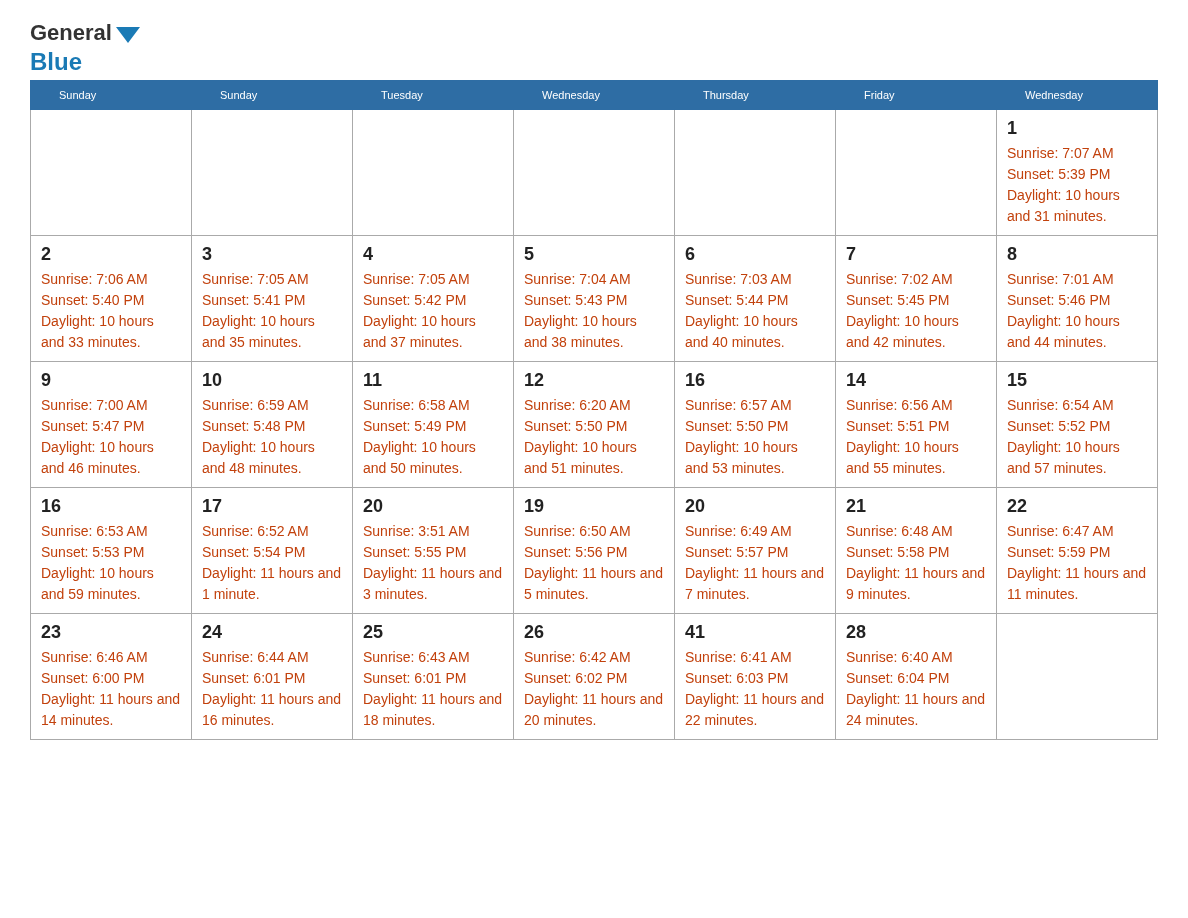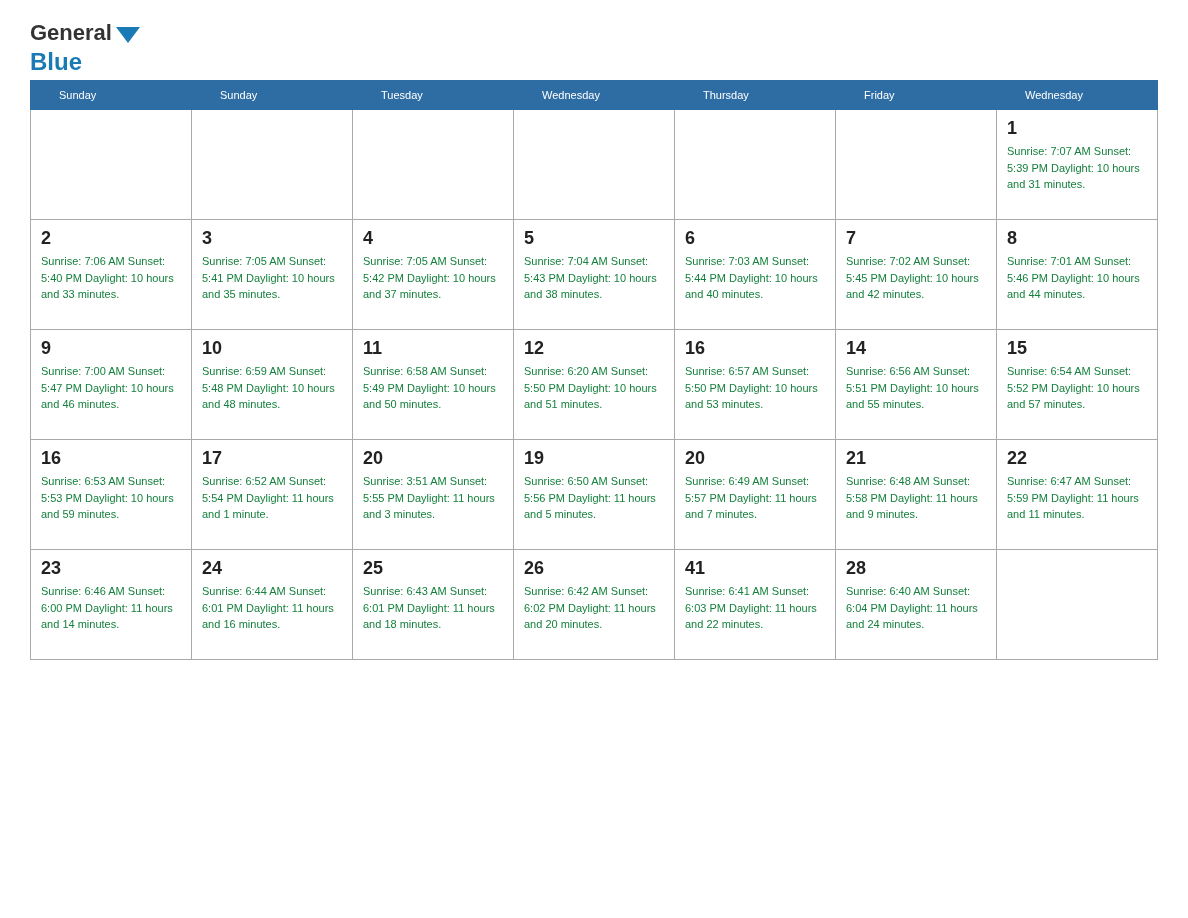--- a/index.html
+++ b/index.html
@@ -83,23 +83,23 @@
       color: #333;
     }
     .day-num {
       font-size: 18px;
       font-weight: bold;
       color: #222;
       display: block;
       margin-bottom: 4px;
     }
     .day-info {
-      font-size: 11px;
+      font-size: 14px;
       line-height: 1.5;
-      color: #15803d;
+      color: #c2410c;
     }
     .empty-cell {
       background: #fff;
     }
     tr.week-row td {
       height: 110px;
     }
   </style>
 </head>
 <body>

